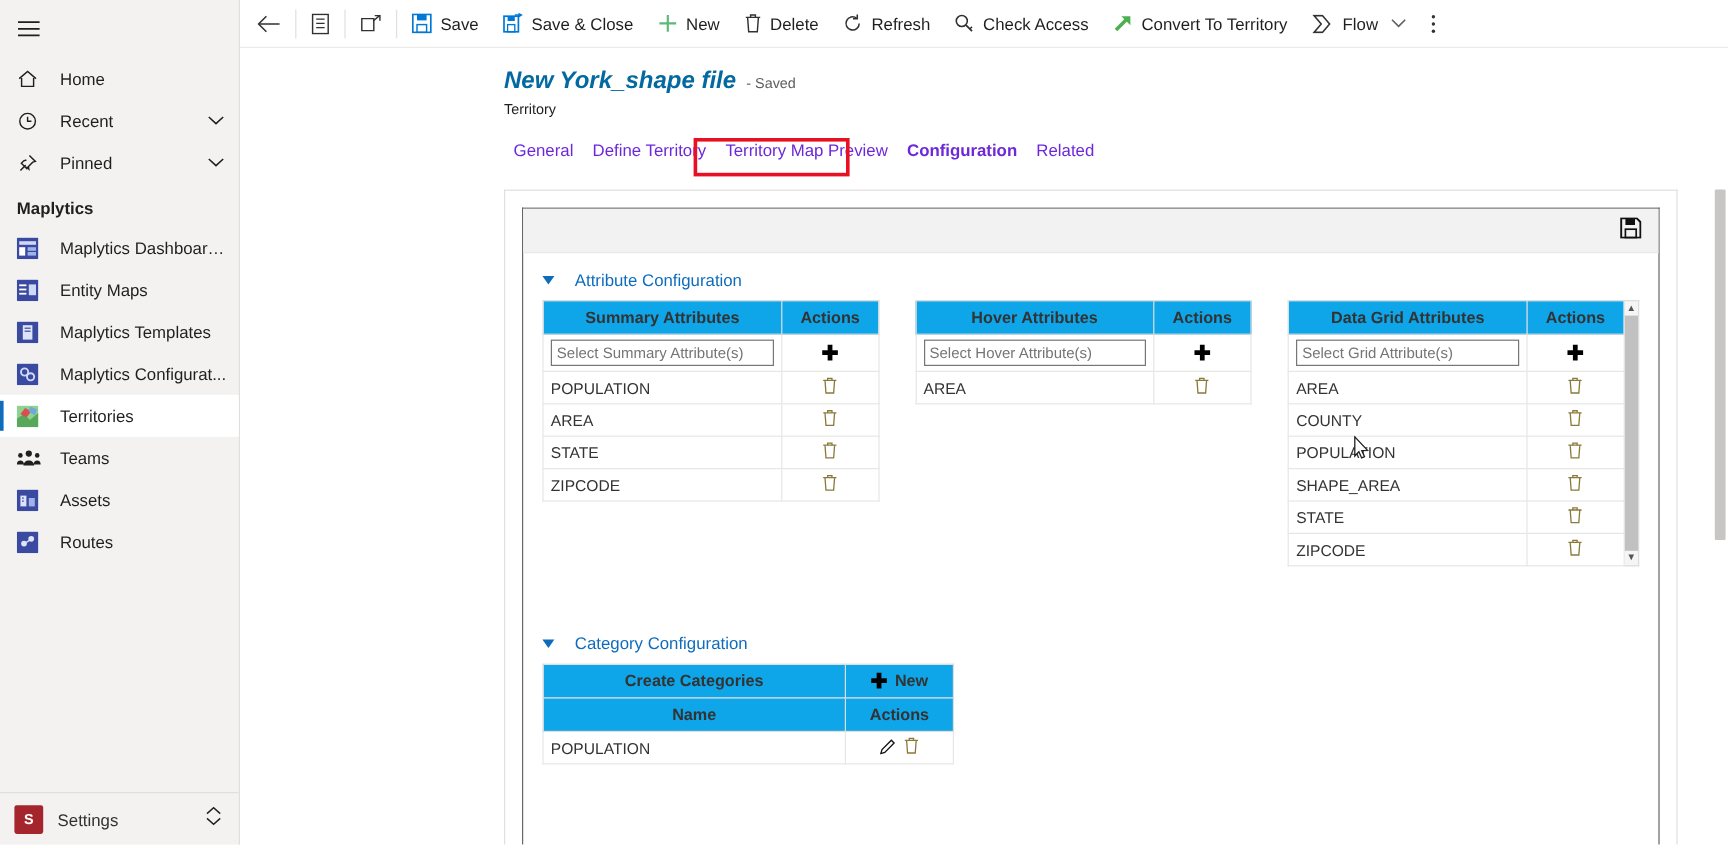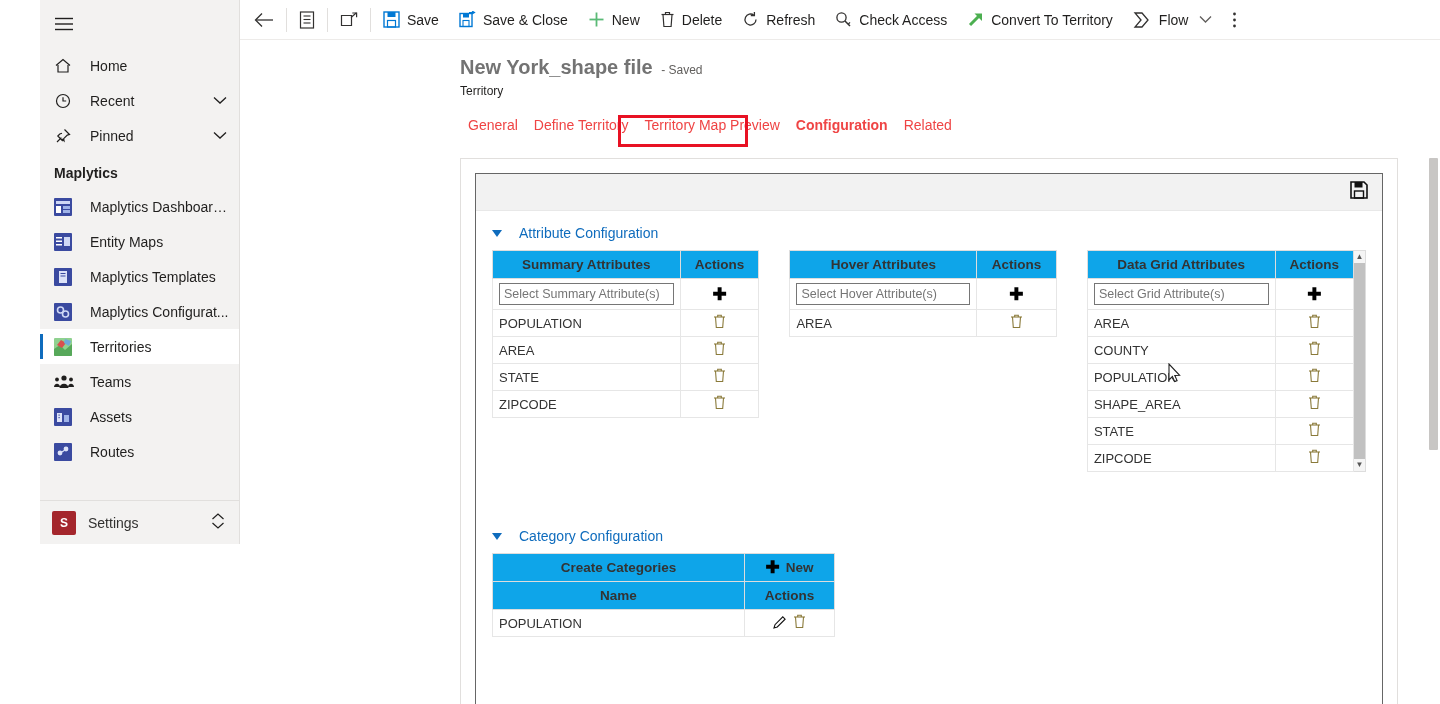--- a/index.html
+++ b/index.html
@@ -7,27 +7,26 @@
     width: 1440px; height: 704px;
     font-family: "Liberation Sans", sans-serif;
     background: #ffffff;
     overflow: hidden;
     color: #323130;
   }
   .app { position: relative; width: 1440px; height: 704px; display: flex; }
 
   
   .sidebar {
-    width: 200px; height: 544px;
+    width: 200px; height: 704px;
     background: #f3f2f1;
     border-right: 1px solid #e1dfdd;
     display: flex; flex-direction: column;
     flex: 0 0 200px;
     position: relative;
-    margin-left: 40px;
   }
   .hamburger {
     height: 48px; display: flex; align-items: center; padding-left: 14px;
     cursor: pointer;
   }
   .hamburger svg { display: block; }
   .nav-list { padding-top: 0px; }
   .nav-item {
     height: 35px; display: flex; align-items: center;
     padding-left: 8px; padding-right: 10px;
@@ -77,30 +76,30 @@
   }
   .cmd {
     display: flex; align-items: center; gap: 7px;
     height: 40px; padding: 0 10px; cursor: pointer; color: #201f1e;
   }
   .cmd-icon-only { padding: 0 10px; }
   .sep { width: 1px; height: 24px; background: #e1dfdd; margin: 0 2px; }
   .cmd svg { display: block; }
 
   .title-wrap { padding: 16px 0 0 220px; }
-  .rec-title { font-size: 20px; font-weight: bold; color: #737373; display: inline; }
+  .rec-title { font-size: 20px; font-weight: bold; color: #0369a1; display: inline; font-style: italic; }
   .rec-saved { font-size: 12px; color: #605e5c; display: inline; margin-left: 4px; }
   .rec-sub { font-size: 12px; color: #201f1e; margin-top: 5px; }
 
   .tabs {
     display: flex; align-items: center; gap: 0px;
     padding-left: 220px; margin-top: 13px; position: relative;
   }
   .tab {
-    font-size: 14px; color: #ef4444; padding: 6px 8px; cursor: pointer;
+    font-size: 14px; color: #6d28d9; padding: 6px 8px; cursor: pointer;
     white-space: nowrap;
   }
   .tab.active { font-weight: bold; }
   .tab-highlight {
     position: absolute; border: 3px solid #e81123; pointer-events: none;
   }
 
   
   .form-area {
     position: absolute; left: 220px; top: 158px; right: 42px; bottom: 0;

